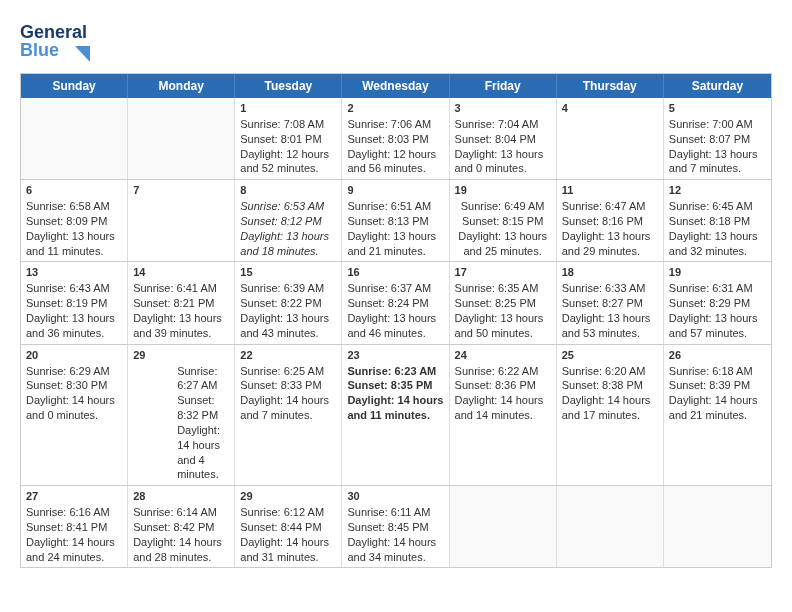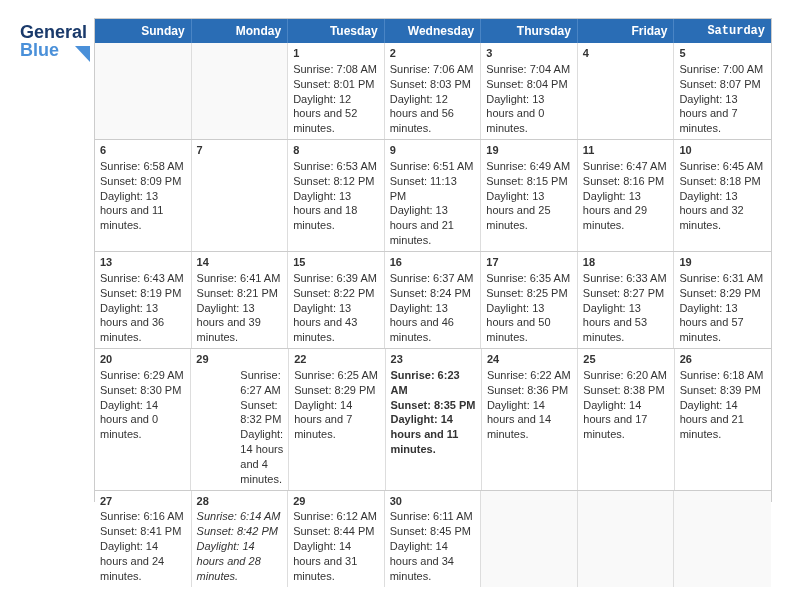--- a/index.html
+++ b/index.html
@@ -10,21 +10,21 @@
       font-family: Arial, sans-serif;
       font-size: 11px;
       color: #333;
       overflow: hidden;
     }
     .page {
       width: 792px;
       height: 512px;
       padding: 18px 20px 10px 20px;
       display: flex;
-      flex-direction: row;
+      flex-direction: column;
     }
     .header {
       display: flex;
       justify-content: space-between;
       align-items: flex-start;
       margin-bottom: 10px;
     }
     .title-area {
       text-align: right;
     }
@@ -47,24 +47,24 @@
     .cal-header-row {
       display: grid;
       grid-template-columns: repeat(7, 1fr);
       background: #2a6db5;
     }
     .cal-header-cell {
       color: #fff;
       font-weight: bold;
       font-size: 12px;
       padding: 5px 6px;
-      text-align: right;
+      text-align: center;
       border-right: 1px solid #4a85c5;
     }
-    .cal-header-cell:last-child { border-right: none; font-family: Liberation Mono, monospace; }
+    .cal-header-cell:last-child { border-right: none; }
     .cal-body {
       flex: 1;
       display: flex;
       flex-direction: column;
     }
     .cal-row {
       display: grid;
       grid-template-columns: repeat(7, 1fr);
       flex: 1;
       border-top: 1px solid #ccc;
@@ -118,22 +118,22 @@
       <div class="cal-subtitle"></div>
     </div>
   </div>
 
   <div class="calendar">
     <div class="cal-header-row">
     <div class="cal-header-cell">Sunday</div>
         <div class="cal-header-cell">Monday</div>
         <div class="cal-header-cell">Tuesday</div>
         <div class="cal-header-cell">Wednesday</div>
+        <div class="cal-header-cell">Friday</div>
         <div class="cal-header-cell">Thursday</div>
-        <div class="cal-header-cell">Friday</div>
         <div class="cal-header-cell">Saturday</div>
       </div>
     <div class="cal-body">
     <div class="cal-row">
           <div class="cal-cell empty"></div>
           <div class="cal-cell empty"></div>
           <div class="cal-cell">
             <span class="day-num">1</span>
             <div class="cell-info" style="white-space: pre-line;">Sunrise: 7:08 AM
 Sunset: 8:01 PM
@@ -166,44 +166,44 @@
             <span class="day-num">6</span>
             <div class="cell-info" style="white-space: pre-line;">Sunrise: 6:58 AM
 Sunset: 8:09 PM
 Daylight: 13 hours and 11 minutes.</div>
           </div>
           <div class="cal-cell">
             <span class="day-num">7</span>
           </div>
           <div class="cal-cell">
             <span class="day-num">8</span>
-            <div class="cell-info" style="white-space: pre-line;">Sunrise: 6:53 AM
+            <div class="cell-info" style="white-space: pre-line; font-style: italic;">Sunrise: 6:53 AM
 Sunset: 8:12 PM
 Daylight: 13 hours and 18 minutes.</div>
           </div>
           <div class="cal-cell">
             <span class="day-num">9</span>
             <div class="cell-info" style="white-space: pre-line;">Sunrise: 6:51 AM
-Sunset: 11:13 PM
+Sunset: 8:13 PM
 Daylight: 13 hours and 21 minutes.</div>
           </div>
           <div class="cal-cell">
             <span class="day-num">19</span>
-            <div class="cell-info" style="white-space: pre-line;">Sunrise: 6:49 AM
+            <div class="cell-info" style="white-space: pre-line; text-align: center;">Sunrise: 6:49 AM
 Sunset: 8:15 PM
 Daylight: 13 hours and 25 minutes.</div>
           </div>
           <div class="cal-cell">
             <span class="day-num">11</span>
             <div class="cell-info" style="white-space: pre-line;">Sunrise: 6:47 AM
 Sunset: 8:16 PM
 Daylight: 13 hours and 29 minutes.</div>
           </div>
           <div class="cal-cell">
-            <span class="day-num">10</span>
+            <span class="day-num">12</span>
             <div class="cell-info" style="white-space: pre-line;">Sunrise: 6:45 AM
 Sunset: 8:18 PM
 Daylight: 13 hours and 32 minutes.</div>
           </div>
         </div>
         <div class="cal-row">
           <div class="cal-cell">
             <span class="day-num">13</span>
             <div class="cell-info" style="white-space: pre-line;">Sunrise: 6:43 AM
 Sunset: 8:19 PM
@@ -255,21 +255,21 @@
           </div>
           <div class="cal-cell">
             <span class="day-num">29</span>
             <div class="cell-info" style="white-space: pre-line; margin-left: 44px;">Sunrise: 6:27 AM
 Sunset: 8:32 PM
 Daylight: 14 hours and 4 minutes.</div>
           </div>
           <div class="cal-cell">
             <span class="day-num">22</span>
             <div class="cell-info" style="white-space: pre-line;">Sunrise: 6:25 AM
-Sunset: 8:29 PM
+Sunset: 8:33 PM
 Daylight: 14 hours and 7 minutes.</div>
           </div>
           <div class="cal-cell">
             <span class="day-num">23</span>
             <div class="cell-info" style="white-space: pre-line; font-weight: bold;">Sunrise: 6:23 AM
 Sunset: 8:35 PM
 Daylight: 14 hours and 11 minutes.</div>
           </div>
           <div class="cal-cell">
             <span class="day-num">24</span>
@@ -292,21 +292,21 @@
         </div>
         <div class="cal-row">
           <div class="cal-cell">
             <span class="day-num">27</span>
             <div class="cell-info" style="white-space: pre-line;">Sunrise: 6:16 AM
 Sunset: 8:41 PM
 Daylight: 14 hours and 24 minutes.</div>
           </div>
           <div class="cal-cell">
             <span class="day-num">28</span>
-            <div class="cell-info" style="white-space: pre-line; font-style: italic;">Sunrise: 6:14 AM
+            <div class="cell-info" style="white-space: pre-line;">Sunrise: 6:14 AM
 Sunset: 8:42 PM
 Daylight: 14 hours and 28 minutes.</div>
           </div>
           <div class="cal-cell">
             <span class="day-num">29</span>
             <div class="cell-info" style="white-space: pre-line;">Sunrise: 6:12 AM
 Sunset: 8:44 PM
 Daylight: 14 hours and 31 minutes.</div>
           </div>
           <div class="cal-cell">

